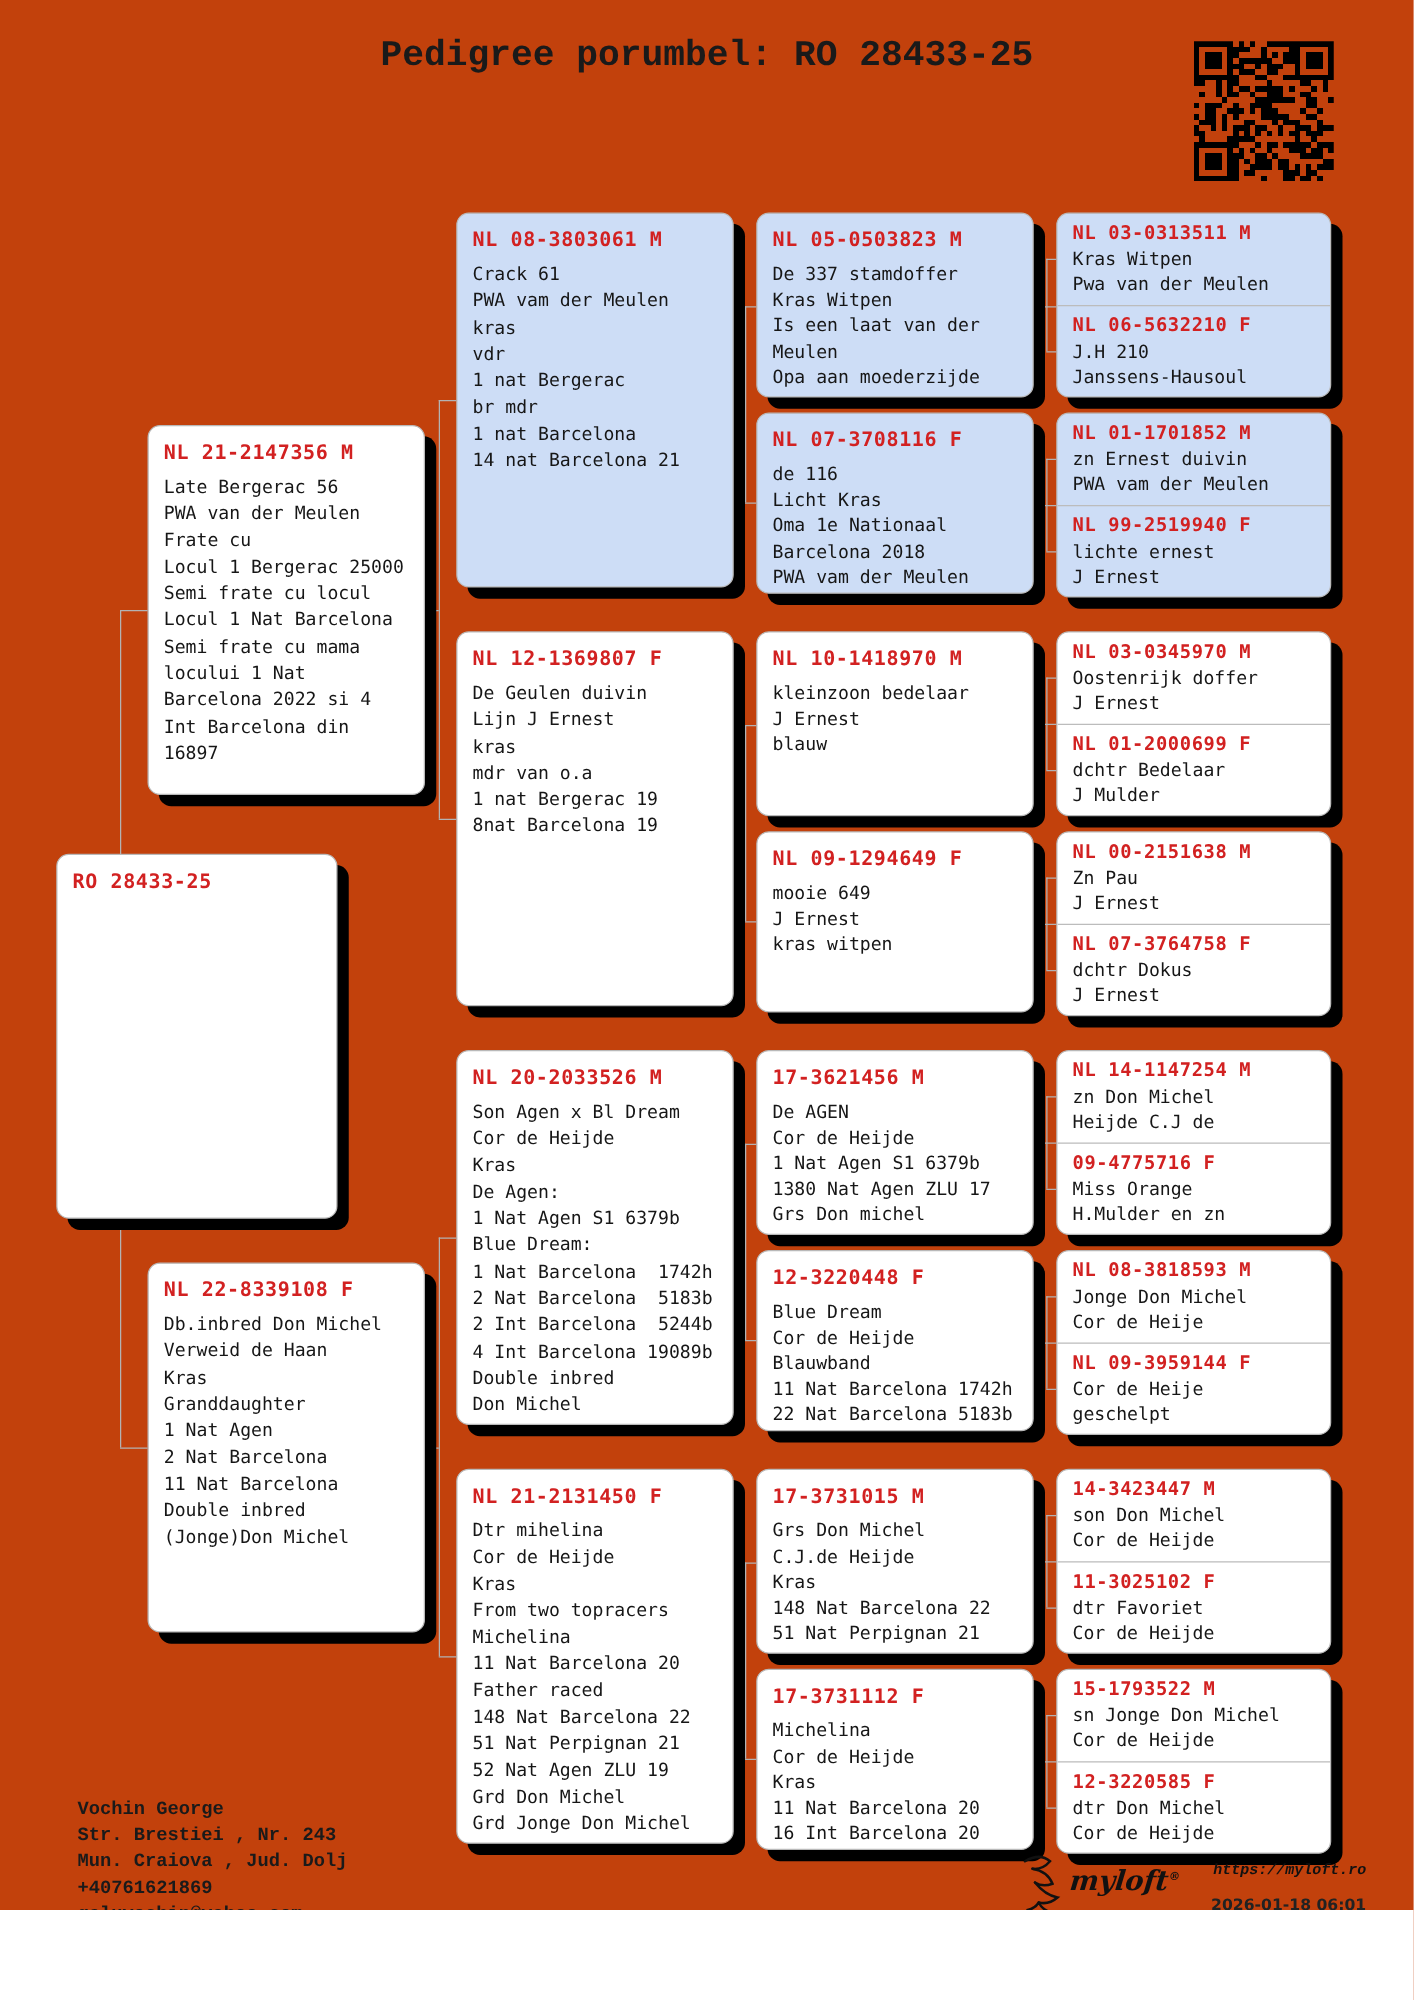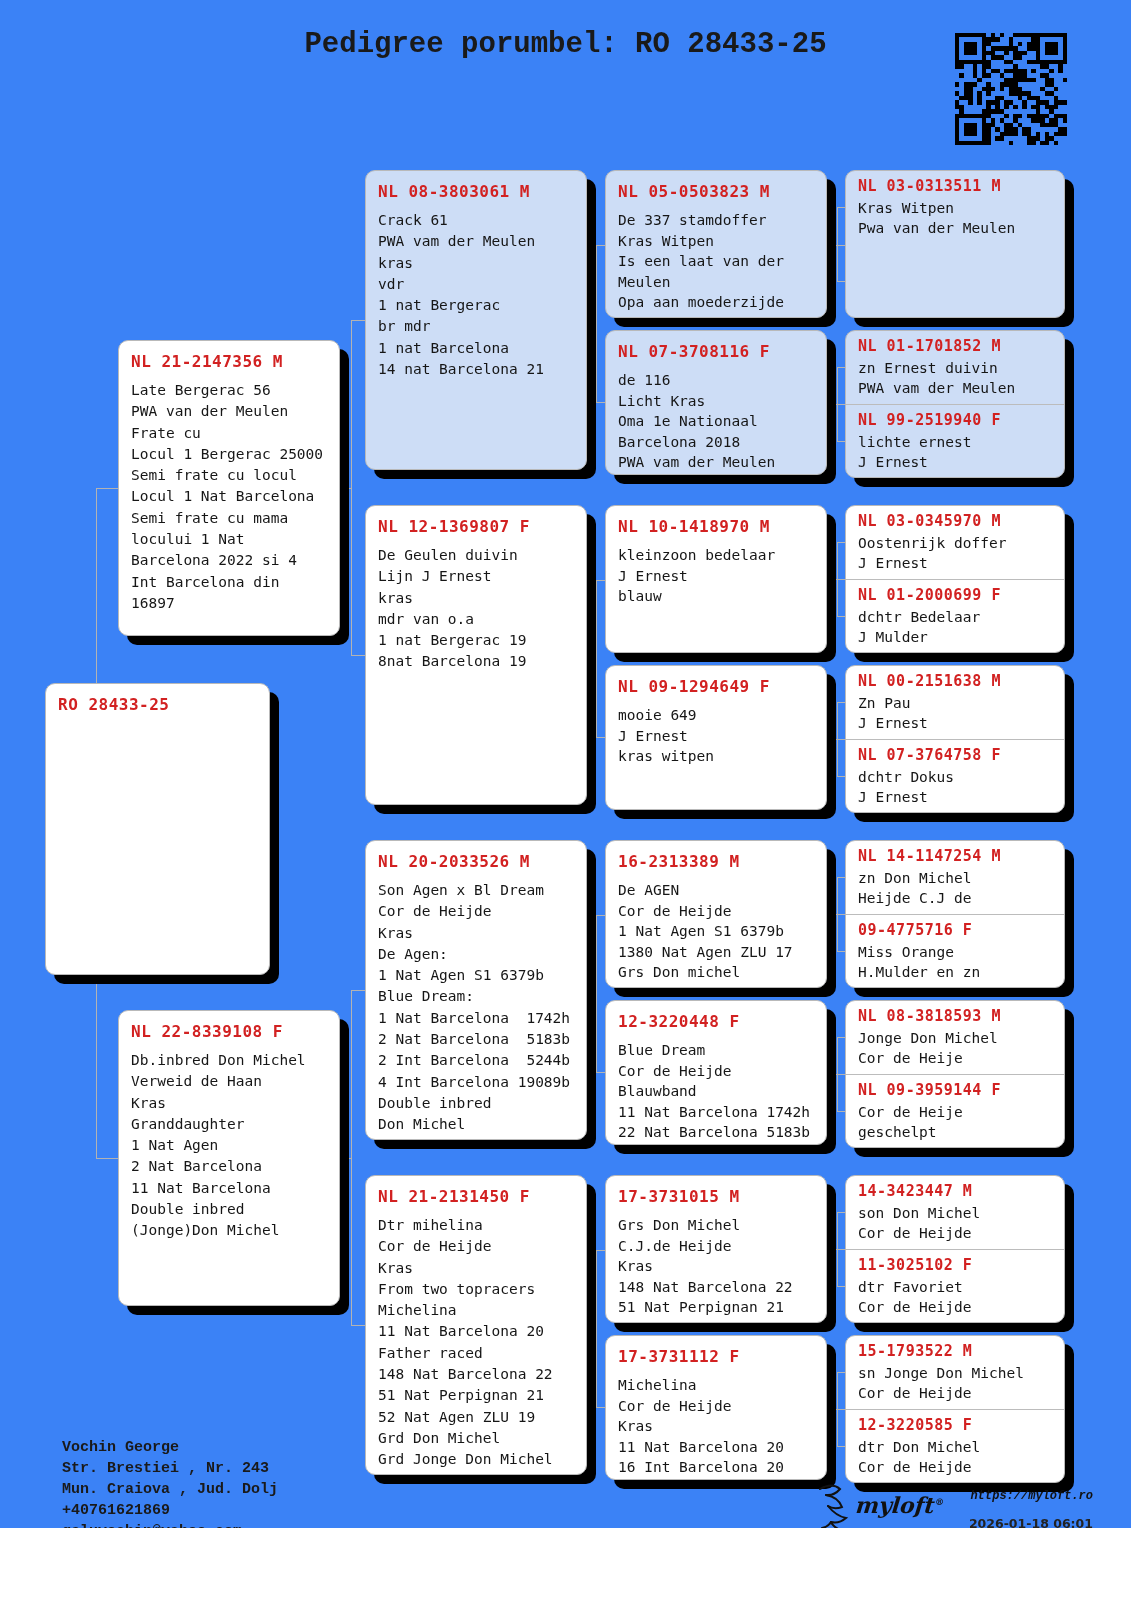--- a/index.html
+++ b/index.html
@@ -1,16 +1,16 @@
 <!DOCTYPE html>
 <html><head>
 <meta charset="utf-8">
 <style>
   html,body{margin:0;padding:0;background:#fff;}
-  .page{position:relative;width:1131px;height:1528px;background:#3b82f6;overflow:hidden;
+  .page{position:relative;width:1131px;height:1528px;background:#c2410c;overflow:hidden;
         font-family:"DejaVu Sans Mono",monospace;color:#111;}
   .title{position:absolute;left:0;right:0;top:28px;text-align:center;
          font-family:"Liberation Mono",monospace;font-weight:bold;font-size:29px;color:#1a1a1a;}
   
   .box{position:absolute;background:#fff;border:1px solid #b9b9b9;border-radius:10px;
        box-shadow:9px 9px 0 0 #000;padding:9px 10px;box-sizing:border-box;overflow:hidden;}
   .box.blue{background:#cdddf6;}
   .ring{color:#d22121;font-weight:bold;font-size:16px;letter-spacing:.5px;margin:2px 0 9px 2px;white-space:pre;}
   .desc{font-size:14.5px;line-height:21.3px;color:#161616;white-space:pre-wrap;margin-left:2px;}
   .pair{padding:0;}
@@ -539,21 +539,21 @@
 J Ernest
 blauw</div>
   </div>
   <div class="box" style="left:605px;top:665px;width:222px;height:145px">
     <div class="ring">NL 09-1294649 F</div>
     <div class="desc" style="line-height:20.5px">mooie 649
 J Ernest
 kras witpen</div>
   </div>
   <div class="box" style="left:605px;top:840px;width:222px;height:148px">
-    <div class="ring">16-2313389 M</div>
+    <div class="ring">17-3621456 M</div>
     <div class="desc" style="line-height:20.5px">De AGEN
 Cor de Heijde
 1 Nat Agen S1 6379b
 1380 Nat Agen ZLU 17
 Grs Don michel</div>
   </div>
   <div class="box" style="left:605px;top:1000px;width:222px;height:145px">
     <div class="ring">12-3220448 F</div>
     <div class="desc" style="line-height:20.5px">Blue Dream
 Cor de Heijde
@@ -576,20 +576,25 @@
 Kras
 11 Nat Barcelona 20
 16 Int Barcelona 20</div>
   </div>
 
   <div class="box pair blue" style="left:845px;top:170px;width:220px;height:148px">
     <div class="sub">
       <div class="ring">NL 03-0313511 M</div>
       <div class="desc">Kras Witpen
 Pwa van der Meulen</div>
+    </div>
+    <div class="sub sub-b">
+      <div class="ring">NL 06-5632210 F</div>
+      <div class="desc">J.H 210
+Janssens-Hausoul</div>
     </div>
   </div>
   <div class="box pair blue" style="left:845px;top:330px;width:220px;height:148px">
     <div class="sub">
       <div class="ring">NL 01-1701852 M</div>
       <div class="desc">zn Ernest duivin
 PWA vam der Meulen</div>
     </div>
     <div class="sub sub-b">
       <div class="ring">NL 99-2519940 F</div>

